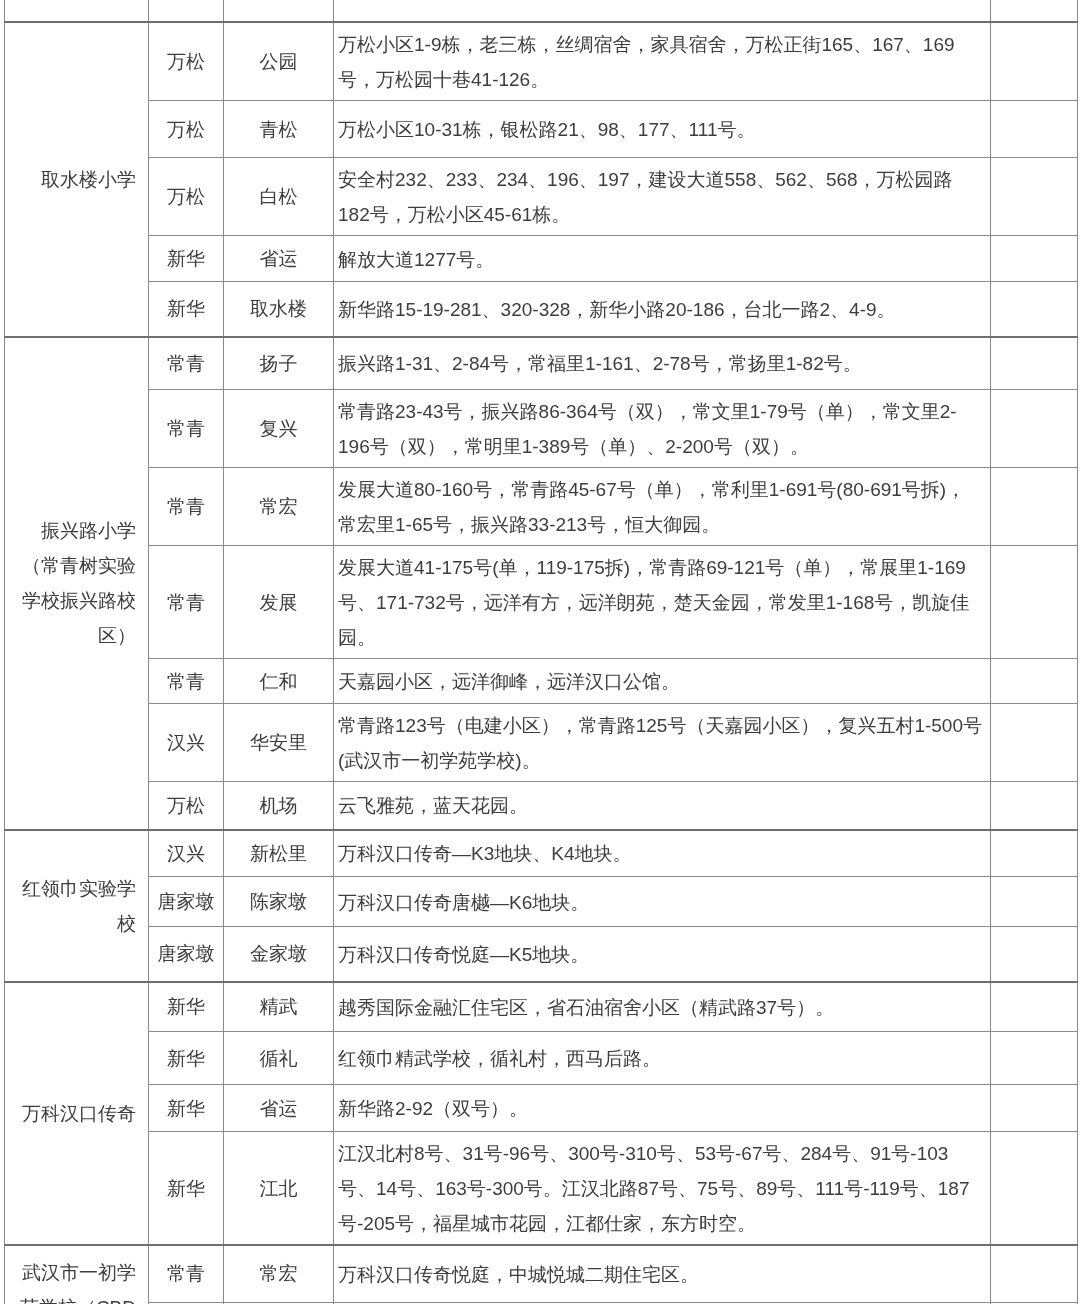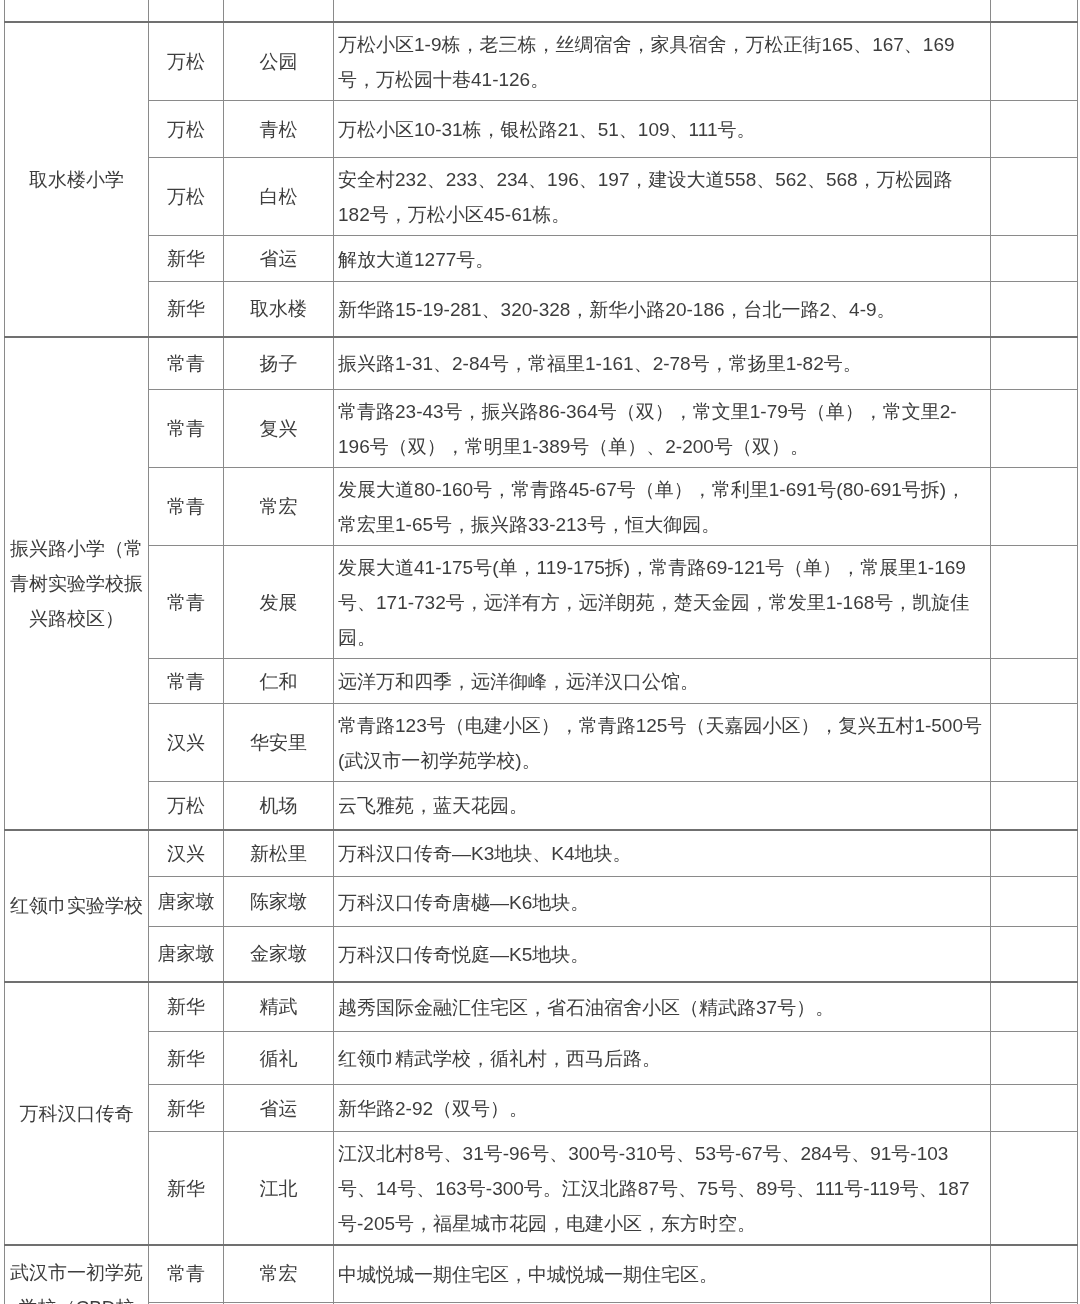--- a/index.html
+++ b/index.html
@@ -18,21 +18,21 @@
   col.c-address{width:657px;}
   col.c-note{width:87px;}
   td.cell{
     border:1px solid #8a8a8a;
     font-size:19px;
     line-height:35px;
     vertical-align:middle;
     overflow:hidden;
   }
   tr.section-start td{border-top:2px solid #707070;}
-  td.school-cell{text-align:center;padding:2px 1px;}
+  td.school-cell{text-align:right;padding:2px 12px;}
   td.street-cell,td.community-cell{text-align:center;padding:2px 1px;white-space:nowrap;}
   td.address-cell{text-align:left;padding:4px 6px 3px 4px;}
   td.note-cell{background:#ffffff;}
   thead td.cell{border-top:none;}
 </style>
 </head>
 <body>
 
 <table class="district">
   <colgroup>
@@ -55,21 +55,21 @@
       <tr class="section-start" style="height: 66px;">
         <td class="cell school-cell" rowspan="5">取水楼小学</td>
         <td class="cell street-cell">万松</td>
         <td class="cell community-cell">公园</td>
         <td class="cell address-cell">万松小区1-9栋，老三栋，丝绸宿舍，家具宿舍，万松正街165、167、169号，万松园十巷41-126。</td>
         <td class="cell note-cell"></td>
       </tr>
       <tr style="height: 57px;">
         <td class="cell street-cell">万松</td>
         <td class="cell community-cell">青松</td>
-        <td class="cell address-cell">万松小区10-31栋，银松路21、51、109、111号。</td>
+        <td class="cell address-cell">万松小区10-31栋，银松路21、98、177、111号。</td>
         <td class="cell note-cell"></td>
       </tr>
       <tr style="height: 67px;">
         <td class="cell street-cell">万松</td>
         <td class="cell community-cell">白松</td>
         <td class="cell address-cell">安全村232、233、234、196、197，建设大道558、562、568，万松园路182号，万松小区45-61栋。</td>
         <td class="cell note-cell"></td>
       </tr>
       <tr style="height: 46px;">
         <td class="cell street-cell">新华</td>
@@ -104,21 +104,21 @@
       </tr>
       <tr style="height: 96px;">
         <td class="cell street-cell">常青</td>
         <td class="cell community-cell">发展</td>
         <td class="cell address-cell">发展大道41-175号(单，119-175拆)，常青路69-121号（单），常展里1-169号、171-732号，远洋有方，远洋朗苑，楚天金园，常发里1-168号，凯旋佳园。</td>
         <td class="cell note-cell"></td>
       </tr>
       <tr style="height: 45px;">
         <td class="cell street-cell">常青</td>
         <td class="cell community-cell">仁和</td>
-        <td class="cell address-cell">远洋万和四季，远洋御峰，远洋汉口公馆。</td>
+        <td class="cell address-cell">天嘉园小区，远洋御峰，远洋汉口公馆。</td>
         <td class="cell note-cell"></td>
       </tr>
       <tr style="height: 65px;">
         <td class="cell street-cell">汉兴</td>
         <td class="cell community-cell">华安里</td>
         <td class="cell address-cell">常青路123号（电建小区），常青路125号（天嘉园小区），复兴五村1-500号(武汉市一初学苑学校)。</td>
         <td class="cell note-cell"></td>
       </tr>
       <tr style="height: 48px;">
         <td class="cell street-cell">万松</td>
@@ -160,28 +160,28 @@
       </tr>
       <tr style="height: 47px;">
         <td class="cell street-cell">新华</td>
         <td class="cell community-cell">省运</td>
         <td class="cell address-cell">新华路2-92（双号）。</td>
         <td class="cell note-cell"></td>
       </tr>
       <tr style="height: 100px;">
         <td class="cell street-cell">新华</td>
         <td class="cell community-cell">江北</td>
-        <td class="cell address-cell">江汉北村8号、31号-96号、300号-310号、53号-67号、284号、91号-103号、14号、163号-300号。江汉北路87号、75号、89号、111号-119号、187号-205号，福星城市花园，电建小区，东方时空。</td>
+        <td class="cell address-cell">江汉北村8号、31号-96号、300号-310号、53号-67号、284号、91号-103号、14号、163号-300号。江汉北路87号、75号、89号、111号-119号、187号-205号，福星城市花园，江都仕家，东方时空。</td>
         <td class="cell note-cell"></td>
       </tr>
       <tr class="section-start" style="height: 57px;">
         <td class="cell school-cell" rowspan="2">武汉市一初学苑学校（CBD校区）</td>
         <td class="cell street-cell">常青</td>
         <td class="cell community-cell">常宏</td>
-        <td class="cell address-cell">中城悦城一期住宅区，中城悦城一期住宅区。</td>
+        <td class="cell address-cell">万科汉口传奇悦庭，中城悦城二期住宅区。</td>
         <td class="cell note-cell"></td>
       </tr>
       <tr style="height: 67px;">
         <td class="cell street-cell">常青</td>
         <td class="cell community-cell">詹家墩</td>
         <td class="cell address-cell">华发中城荟一期住宅区，华发中城荟二期住宅区。</td>
         <td class="cell note-cell"></td>
       </tr>
     </tbody>
 

